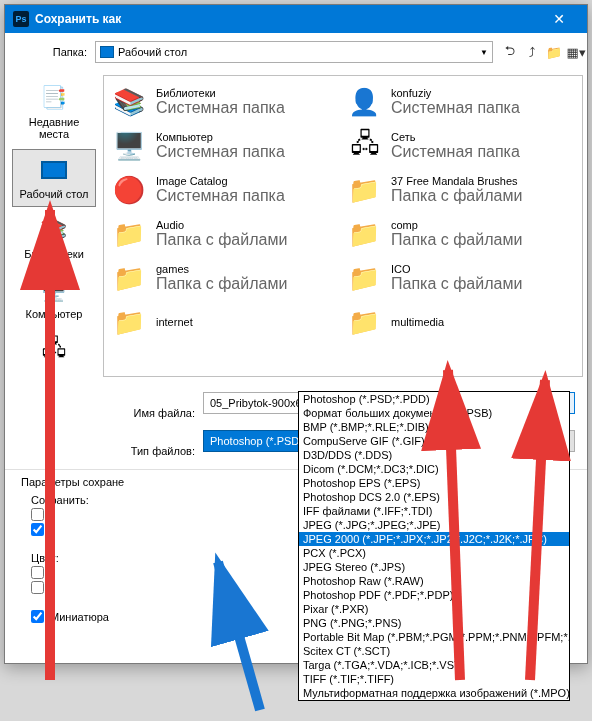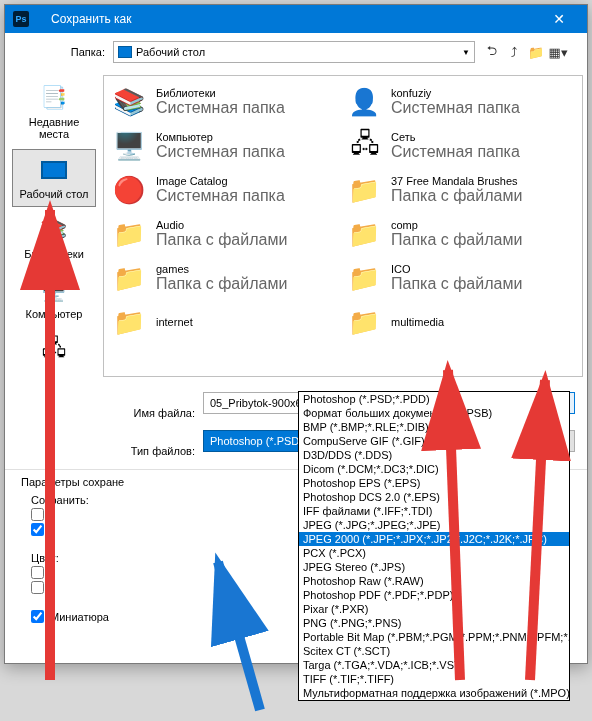--- a/index.html
+++ b/index.html
@@ -1,22 +1,22 @@
 <!DOCTYPE html>
 <html><head>
 <meta charset="utf-8">
 <style>
 * { box-sizing: border-box; margin: 0; padding: 0; font-family: "Segoe UI", Tahoma, sans-serif; font-size: 11px; }
 body { background: #d8d8d8; width: 592px; height: 721px; position: relative; overflow: hidden; }
 .dialog { position: absolute; left: 4px; top: 4px; width: 584px; height: 660px; background: #fff; border: 1px solid #7a7a7a; box-shadow: 0 4px 16px rgba(0,0,0,0.3); }
-.titlebar { height: 28px; background: #0078d7; color: #fff; display: flex; align-items: center; padding: 12px 8px; gap: 16px; }
+.titlebar { height: 28px; background: #0078d7; color: #fff; display: flex; align-items: center; padding: 12px 8px; }
 .titlebar .ps-icon { width: 16px; height: 16px; background: #001e36; color: #31a8ff; display: flex; align-items: center; justify-content: center; font-size: 9px; font-weight: bold; border-radius: 2px; margin-right: 6px; }
-.titlebar .title { flex: 1; font-size: 12px; }
+.titlebar .title { flex: 1; font-size: 12px; font-weight: bold; }
 .titlebar .close { width: 40px; height: 28px; display: flex; align-items: center; justify-content: center; font-size: 14px; cursor: pointer; }
-.folder-row { display: flex; align-items: center; padding: 8px 20px; gap: 8px; }
+.folder-row { display: flex; align-items: center; padding: 8px 2px; gap: 8px; }
 .folder-row .label { width: 80px; text-align: right; }
 .folder-row .tool-icons { display: flex; gap: 4px; }
 .folder-row .tool-icons span { width: 18px; height: 18px; display: flex; align-items: center; justify-content: center; font-size: 13px; color: #333; cursor: pointer; }
 .body-area { display: flex; height: 310px; }
 .sidebar { width: 98px; display: flex; flex-direction: column; align-items: center; padding-top: 6px; gap: 2px; }
 .sidebar-item { width: 84px; display: flex; flex-direction: column; align-items: center; padding: 6px 2px; text-align: center; font-size: 11px; cursor: pointer; border: 1px solid transparent; }
 .sidebar-item.selected { background: #e5e5e5; border: 1px solid #828282; }
 .sidebar-item .si-icon { width: 32px; height: 28px; margin-bottom: 4px; display: flex; align-items: center; justify-content: center; font-size: 22px; }
 .file-list { flex: 1; border: 1px solid #c0c0c0; margin: 4px 4px 4px 0; overflow: hidden; position: relative; background: #fff; }
 .file-grid { display: grid; grid-template-columns: 1fr 1fr; gap: 0; padding: 4px; }

